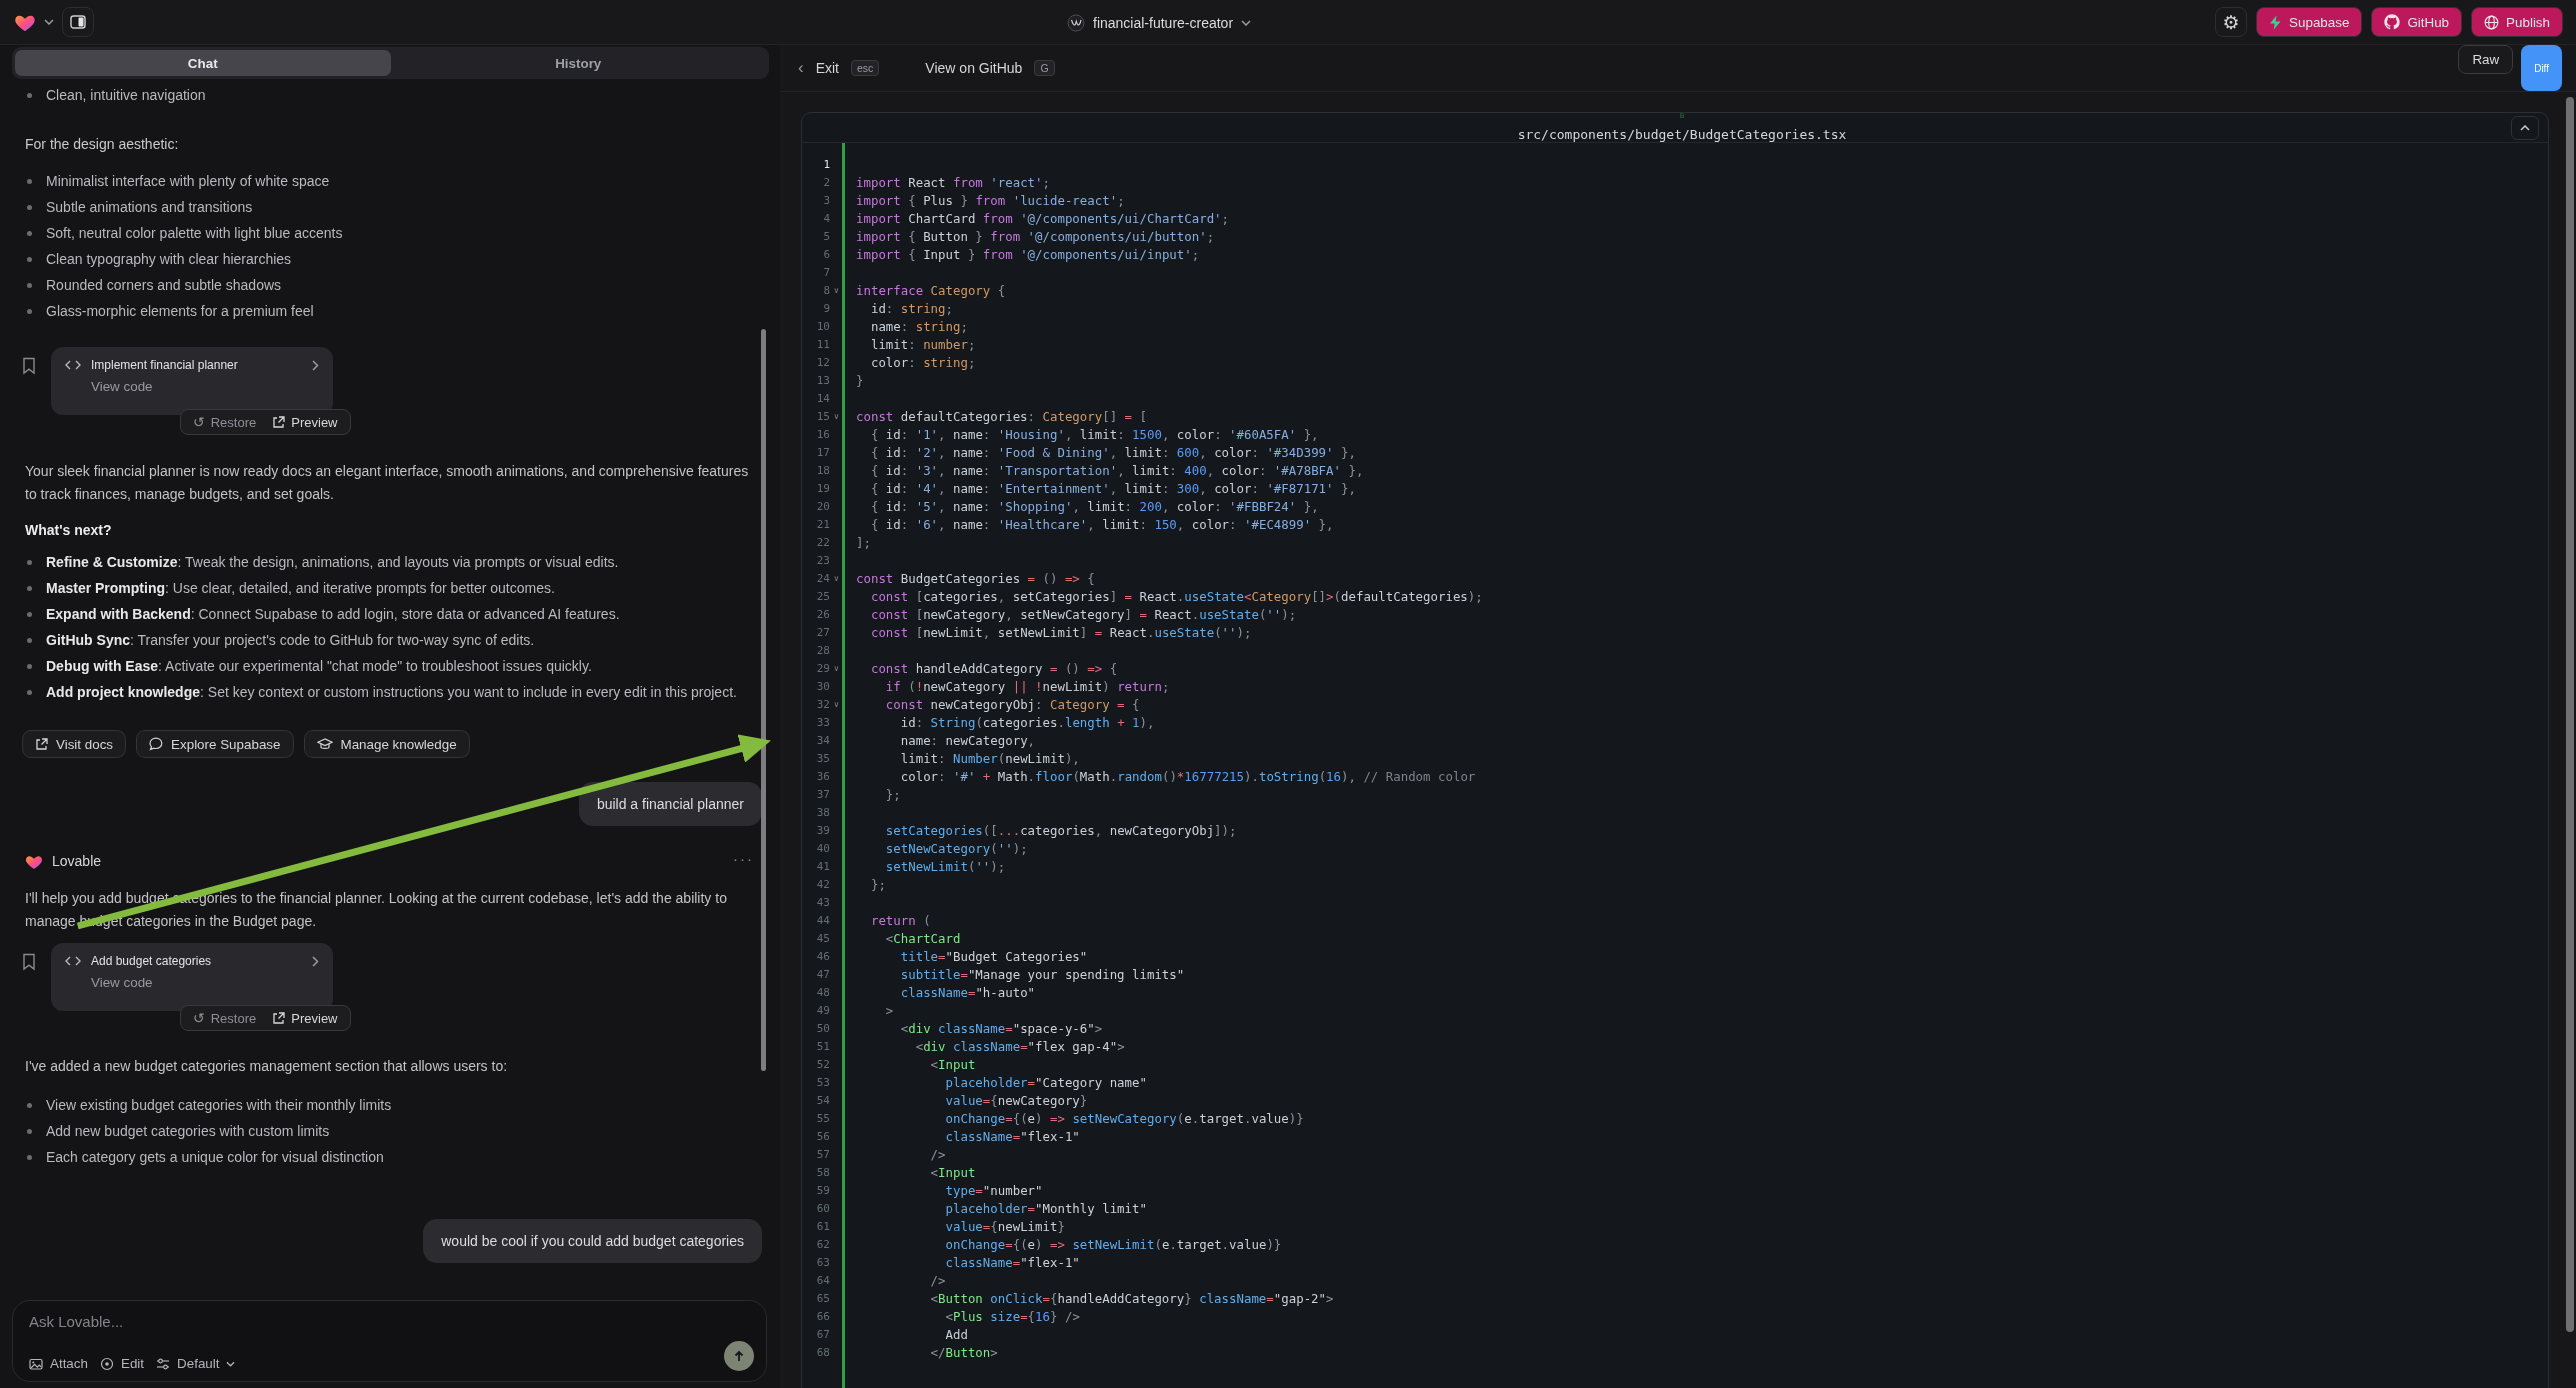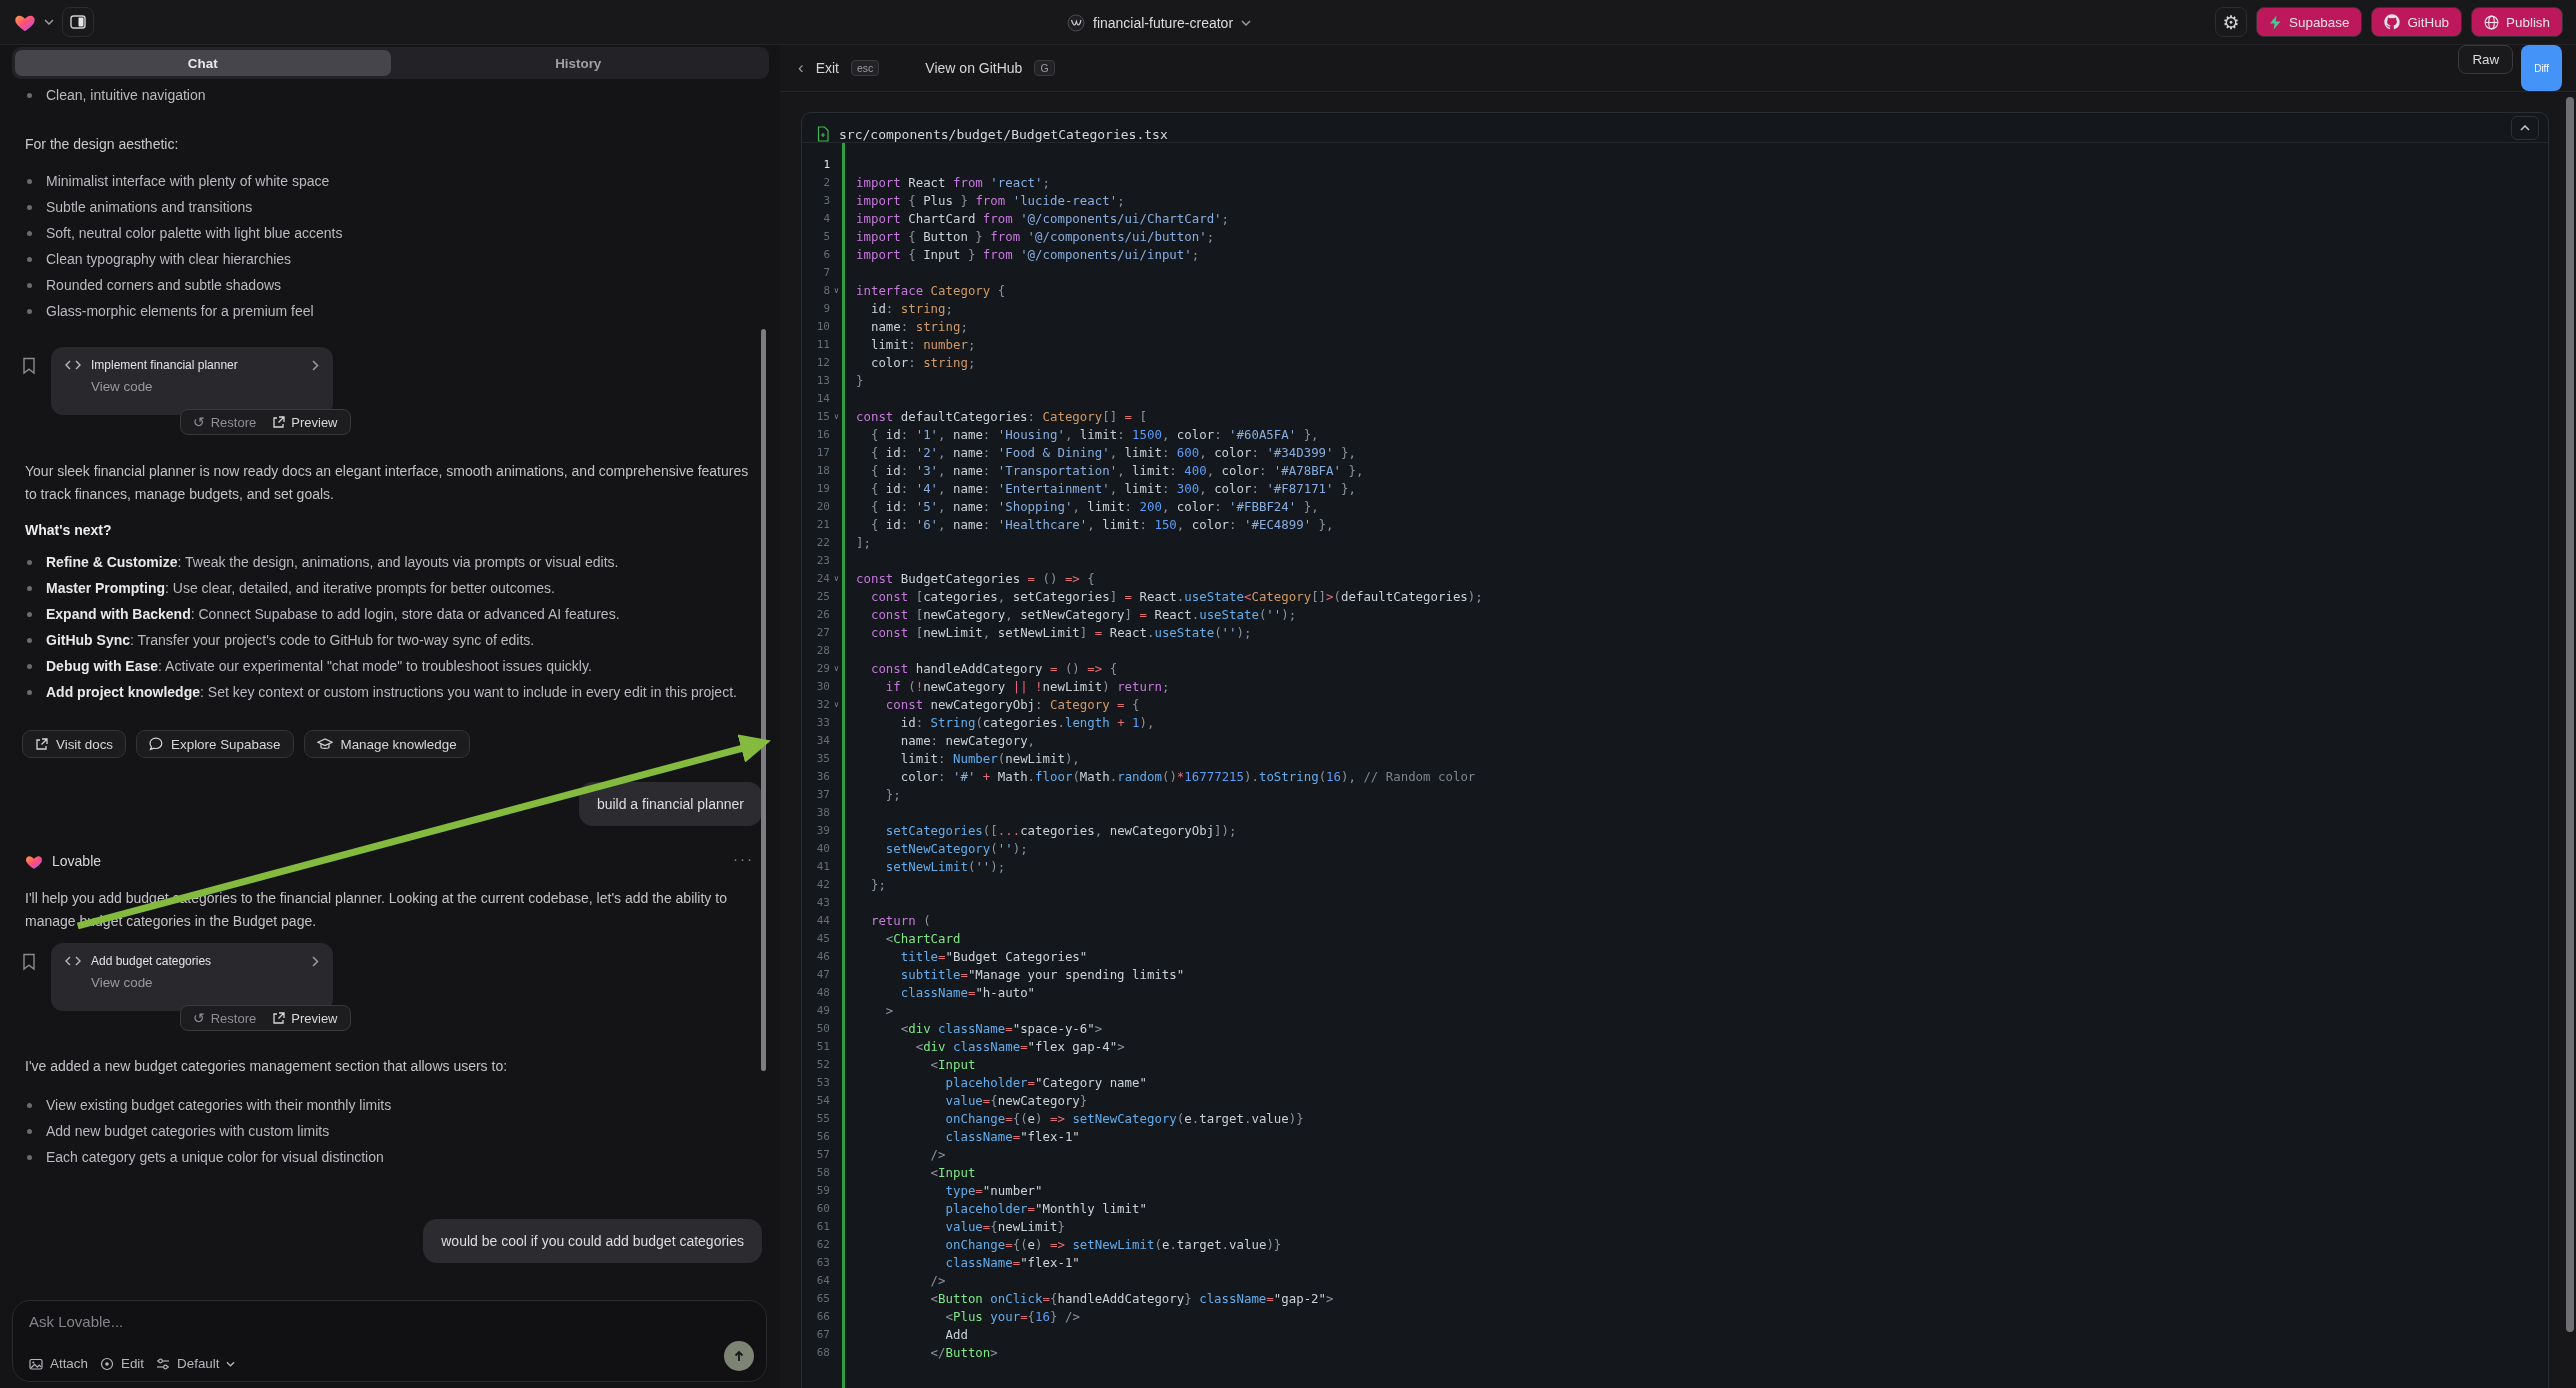--- a/index.html
+++ b/index.html
@@ -94,22 +94,22 @@
          border-radius:4px; padding:1px 5px; margin-left:2px; }
   .gap26 { width:26px; }
   .hdr-right { margin-left:auto; display:flex; gap:8px; }
   .raw-btn { height:29px; padding:0 13px; display:flex; align-items:center; border:1px solid #3a3a3f;
              border-radius:8px; font-size:13.4px; color:#dcdcdf; background:#1a1a1d; cursor:pointer; }
   .diff-btn { height:46px; padding:0 13px; display:flex; align-items:center; border-radius:8px;
               font-size:10px; color:#fff; background:#4493f8; cursor:pointer; }
 
   .code-card { position:absolute; left:21px; right:27px; top:67px; bottom:-12px; background:#14171b;
                border:1px solid #2b2e33; border-radius:10px; overflow:hidden; }
-  .path-row { position:relative; height:30px; display:flex; align-items:flex-end; gap:9px; padding-left:14px;
-              border-bottom:1px solid #24272c; }
+  .path-row { position:relative; height:30px; display:flex; align-items:center; gap:9px; padding-left:14px;
+              border-bottom:1px solid #24272c;flex-direction:column; }
   .path-text { font-family:"DejaVu Sans Mono", monospace; font-size:13px; color:#d4d8dd; }
   .collapse-btn { position:absolute; right:9px; top:3px; width:28px; height:24px; border:1px solid #2e3136;
                   border-radius:6px; display:flex; align-items:center; justify-content:center; cursor:pointer; }
   .code-area { position:absolute; left:0; right:0; top:30px; bottom:0; padding-top:12px; overflow:hidden; }
   .diff-bar { position:absolute; left:40px; top:0; bottom:0; width:2.5px; background:#2ea043; }
   .code-line { display:flex; height:18px; align-items:center; }
   .ln { width:28px; text-align:right; font-family:"DejaVu Sans Mono", monospace; font-size:11px;
         color:#656d76; flex:none; }
   .ln.active { color:#e3e6e9; }
   .fold { width:13px; text-align:center; font-size:8px; color:#7a828b; flex:none; }
@@ -733,21 +733,21 @@
               <span class="code-text"><span class="tk-p">          /&gt;</span></span>
             </div>
             <div class="code-line">
               <span class="ln">65</span>
               <span class="fold"></span>
               <span class="code-text"><span class="tk-p">          &lt;</span><span class="tk-g">Button </span><span class="tk-f">onClick</span><span class="tk-o">=</span><span class="tk-p">{</span><span class="tk-w">handleAddCategory</span><span class="tk-p">} </span><span class="tk-f">className</span><span class="tk-o">=</span><span class="tk-a">"gap-2"</span><span class="tk-p">&gt;</span></span>
             </div>
             <div class="code-line">
               <span class="ln">66</span>
               <span class="fold"></span>
-              <span class="code-text"><span class="tk-p">            &lt;</span><span class="tk-g">Plus </span><span class="tk-f">your</span><span class="tk-o">=</span><span class="tk-p">{</span><span class="tk-n">16</span><span class="tk-p">} /&gt;</span></span>
+              <span class="code-text"><span class="tk-p">            &lt;</span><span class="tk-g">Plus </span><span class="tk-f">size</span><span class="tk-o">=</span><span class="tk-p">{</span><span class="tk-n">16</span><span class="tk-p">} /&gt;</span></span>
             </div>
             <div class="code-line">
               <span class="ln">67</span>
               <span class="fold"></span>
               <span class="code-text"><span class="tk-w">            Add</span></span>
             </div>
             <div class="code-line">
               <span class="ln">68</span>
               <span class="fold"></span>
               <span class="code-text"><span class="tk-p">          &lt;/</span><span class="tk-g">Button</span><span class="tk-p">&gt;</span></span>

